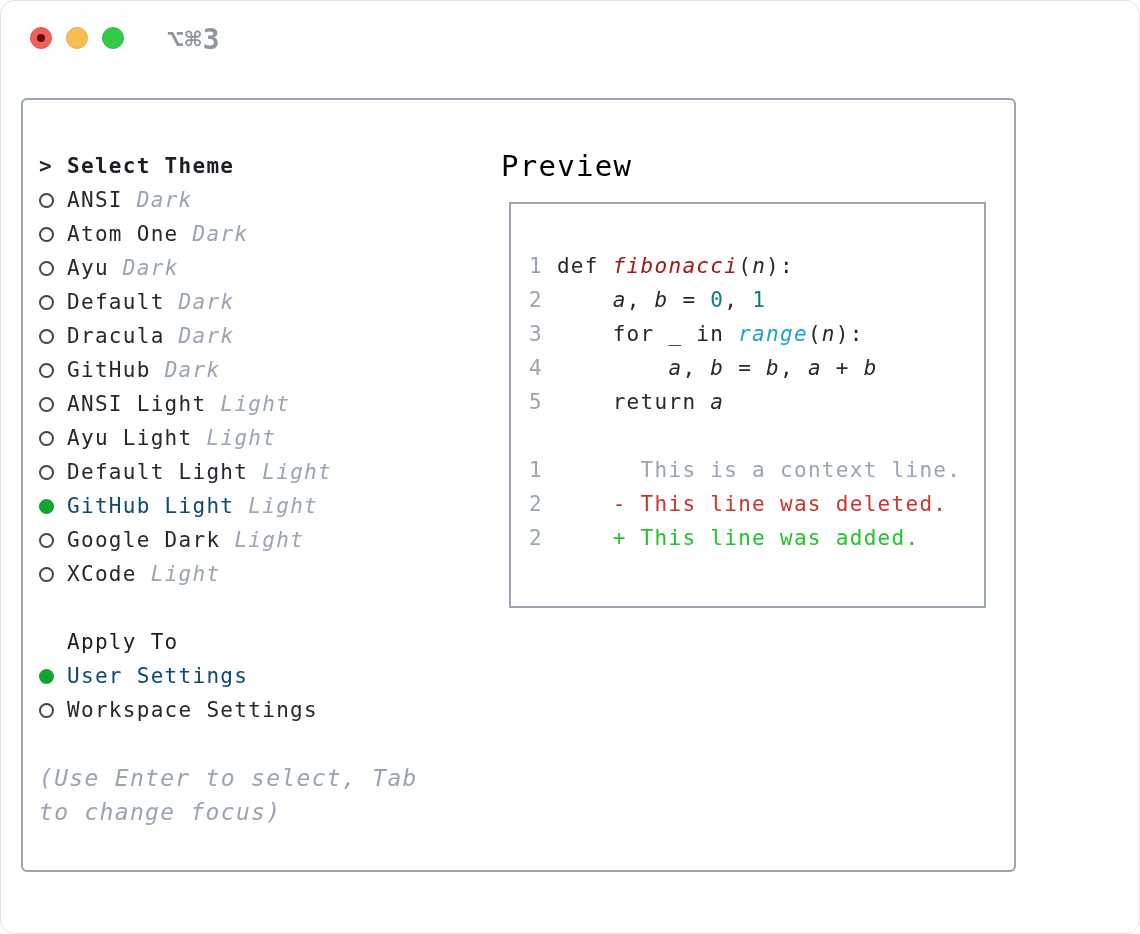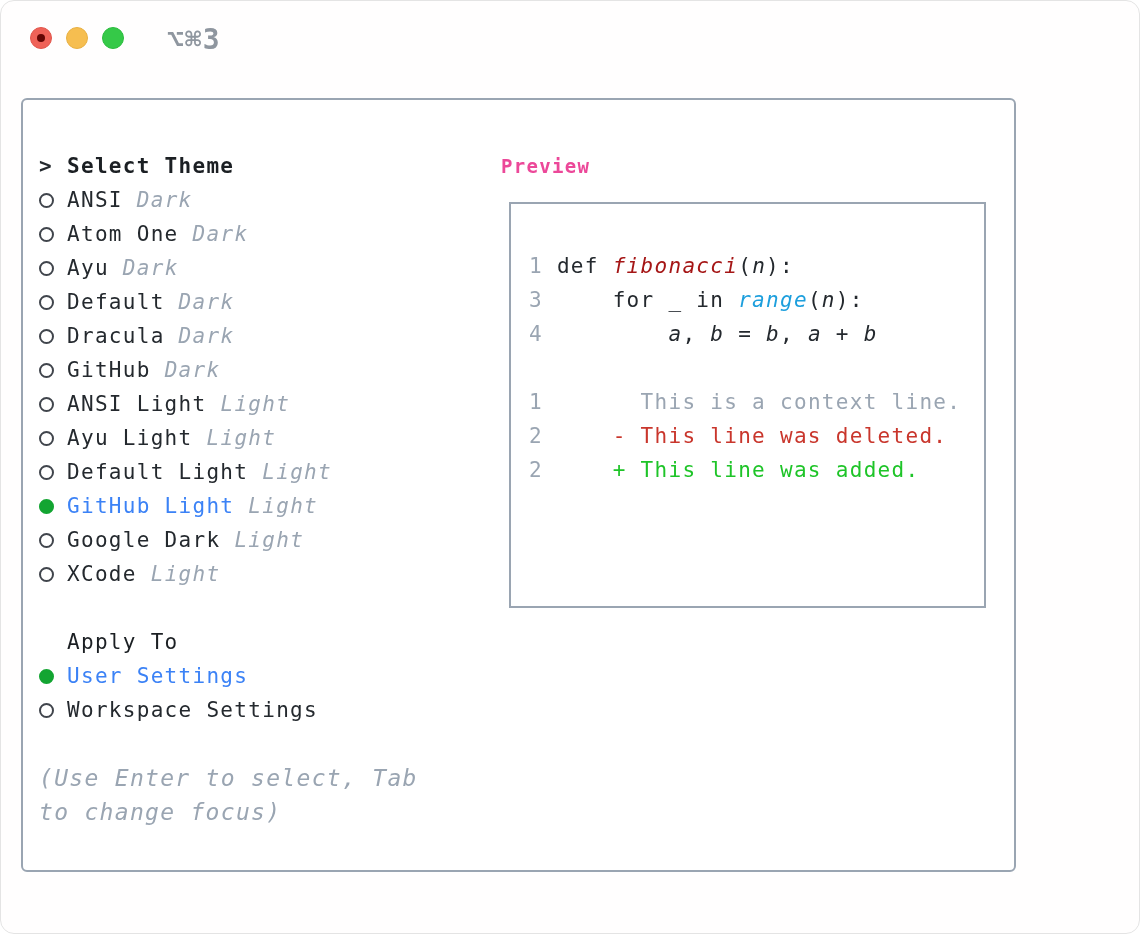--- a/index.html
+++ b/index.html
@@ -42,34 +42,34 @@
 
   .prompt { display:inline-block; width:28px; font-weight:bold; color:#24292e; }
   .section-title { font-weight:bold; color:#1b1f23; }
 
   .radio {
     display:inline-block; width:15px; height:15px; border-radius:50%;
     border:2px solid #40454c; margin-right:13px; flex-shrink:0;
   }
   .selected .radio { background:#13a532; border-color:#13a532; }
   .theme-name { color:#24292e; }
-  .selected .theme-name, .selected .apply-name { color:#3b82f6;text-align:center; }
+  .selected .theme-name, .selected .apply-name { color:#0c4a6e;text-align:center; }
   .theme-tag { color:#9aa5b2; font-style:italic; margin-left:14px; }
 
   .apply-header { margin-top:34px; }
   .apply-header .hdr { margin-left:28px; color:#1b1f23;text-align:right; }
 
   .hint {
     margin-top:34px; width:412px; font-size:23px; line-height:34px;
     letter-spacing:1.3px; color:#9aa5b2; font-style:italic;
   }
 
   
-  .preview-header { height:34px; line-height:34px; font-size:19px;
-                    letter-spacing:1.3px; font-weight:bold; color:#ec4899; }
+  .preview-header { height:34px; line-height:34px; font-size:29px;
+                    letter-spacing:1.3px; font-weight:normal; color:#000000; }
   .preview-box {
     margin-top:19px; margin-left:8px; width:477px; height:406px;
     border:2px solid #9aa5b2; background:#fff;
     padding:45px 0 4px 18px;
   }
   .code-line { white-space:pre; font-size:21px; line-height:34px; letter-spacing:1.3px; }
 
   .tok-num    { color:#9aa5b2; }
   .tok-plain  { color:#24292e; }
   .tok-func   { color:#a51616; font-style:italic; }
@@ -175,22 +175,24 @@
           <span class="apply-name">Workspace Settings</span>
         </div>
 
         <div class="hint">(Use Enter to select, Tab to change focus)</div>
       </div>
 
       <div class="right-col">
         <div class="preview-header">Preview</div>
         <div class="preview-box">
           <div class="code-line"><span class="tok-num">1</span><span class="tok-plain"> def </span><span class="tok-func">fibonacci</span><span class="tok-plain">(</span><span class="tok-var">n</span><span class="tok-plain">):</span></div>
+          <div class="code-line"><span class="tok-num">2</span><span class="tok-plain">     </span><span class="tok-var">a</span><span class="tok-plain">, </span><span class="tok-var">b</span><span class="tok-plain"> = </span><span class="tok-numlit">0</span><span class="tok-plain">, </span><span class="tok-numlit">1</span></div>
           <div class="code-line"><span class="tok-num">3</span><span class="tok-plain">     for _ in </span><span class="tok-call">range</span><span class="tok-plain">(</span><span class="tok-var">n</span><span class="tok-plain">):</span></div>
           <div class="code-line"><span class="tok-num">4</span><span class="tok-plain">         </span><span class="tok-var">a</span><span class="tok-plain">, </span><span class="tok-var">b</span><span class="tok-plain"> = </span><span class="tok-var">b</span><span class="tok-plain">, </span><span class="tok-var">a</span><span class="tok-plain"> + </span><span class="tok-var">b</span></div>
+          <div class="code-line"><span class="tok-num">5</span><span class="tok-plain">     return </span><span class="tok-var">a</span></div>
           <div class="code-line">&nbsp;</div>
           <div class="code-line"><span class="tok-num">1</span><span class="tok-plain">       </span><span class="tok-ctx">This is a context line.</span></div>
           <div class="code-line"><span class="tok-num">2</span><span class="tok-plain">     </span><span class="tok-del">- This line was deleted.</span></div>
           <div class="code-line"><span class="tok-num">2</span><span class="tok-plain">     </span><span class="tok-add">+ This line was added.</span></div>
         </div>
       </div>
 
     </div>
   </div>
 </div>

